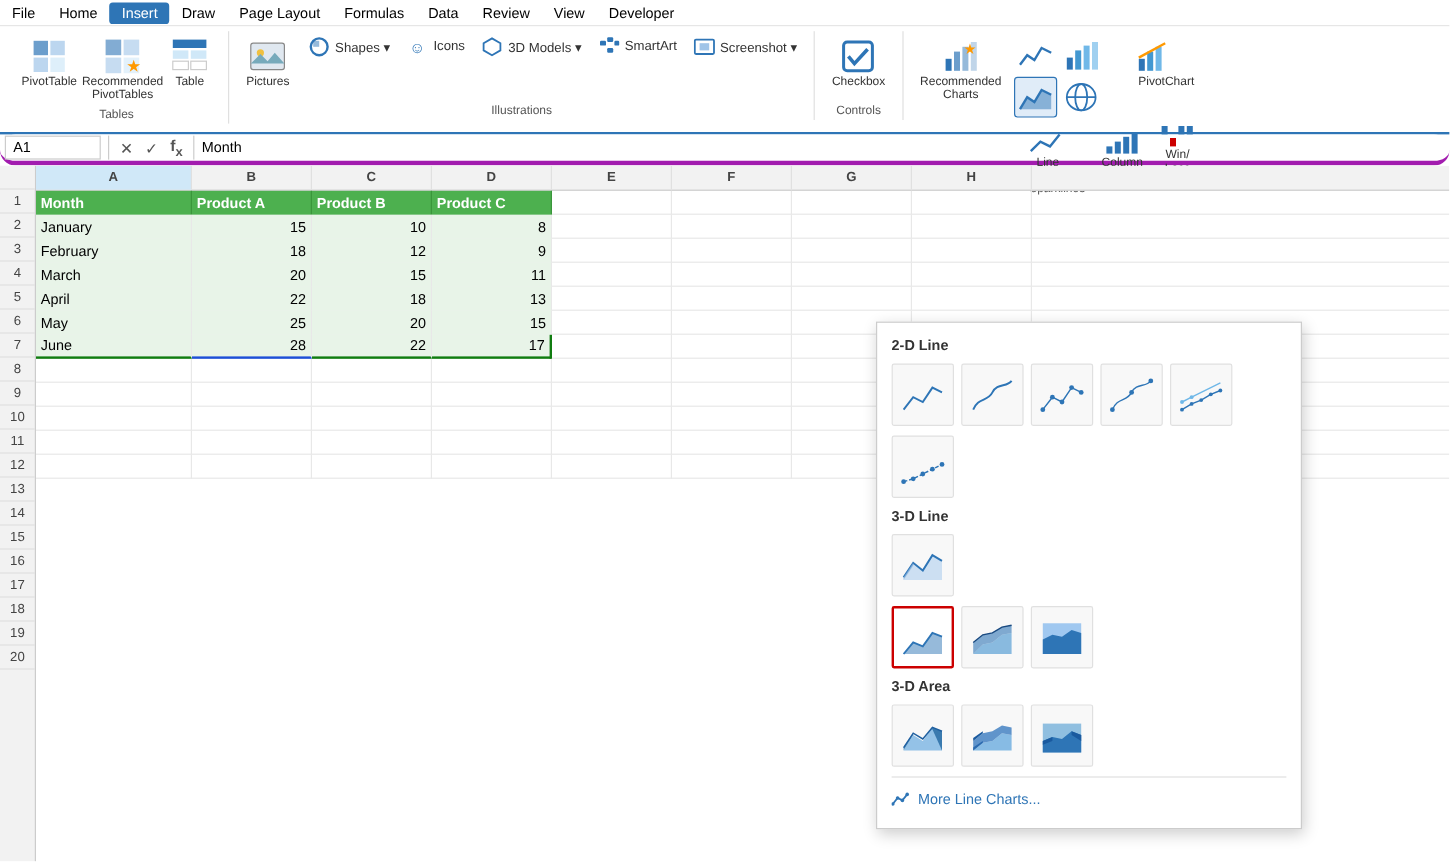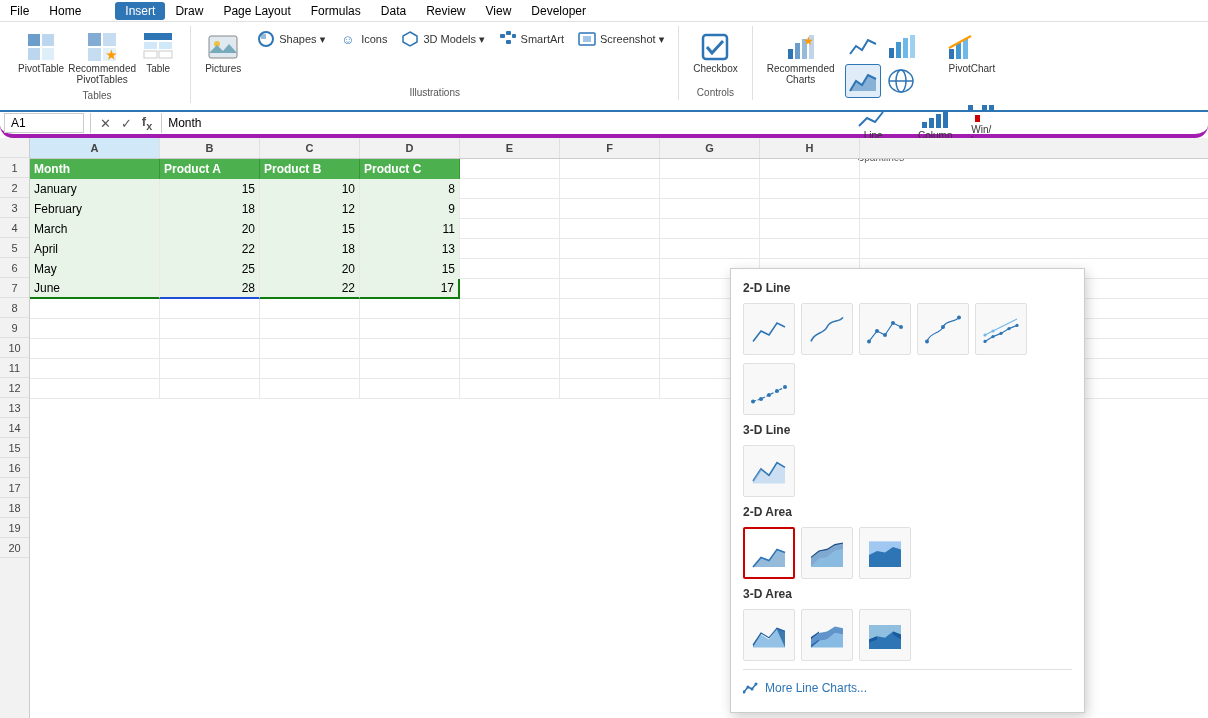--- a/index.html
+++ b/index.html
@@ -13,21 +13,21 @@
       border-bottom: 1px solid #e0e0e0;
       padding: 2px 0;
       height: 22px;
     }
     .menu-item {
       padding: 2px 10px;
       cursor: pointer;
       font-size: 12px;
       color: #000;
     }
-    .menu-item.active { background: #2e75b6; color: #fff; border-radius: 3px; margin-left: 24px; }
+    .menu-item.active { background: #2e75b6; color: #fff; border-radius: 3px; }
 
     
     .ribbon {
       background: #fff;
       border-bottom: 2px solid #2e75b6;
       padding: 4px 8px;
       display: flex;
       align-items: flex-start;
       gap: 0;
     }
@@ -726,21 +726,20 @@
     <div class="chart-icons-row">
       <div class="chart-icon-btn">
         <svg class="ci" viewBox="0 0 50 45">
           <polygon points="5,35 15,20 25,28 35,12 45,18 45,38 35,38 25,38 15,38 5,38" fill="#c0d8f0" opacity="0.8"></polygon>
           <polyline points="5,35 15,20 25,28 35,12 45,18" fill="none" stroke="#2e75b6" stroke-width="2"></polyline>
           <polygon points="5,38 5,35 15,20 15,23" fill="#90b8e0" opacity="0.7"></polygon>
         </svg>
       </div>
     </div>
 
-    <div class="chart-section-label">2-D Area</div>
     <div class="chart-icons-row">
 
       <div class="chart-icon-btn selected">
         <svg class="ci" viewBox="0 0 50 45">
           <polygon points="5,40 15,28 25,32 35,18 45,22 45,40" fill="#2e75b6" opacity="0.5"></polygon>
           <polyline points="5,40 15,28 25,32 35,18 45,22" fill="none" stroke="#2e75b6" stroke-width="2"></polyline>
         </svg>
       </div>
 
       <div class="chart-icon-btn">

